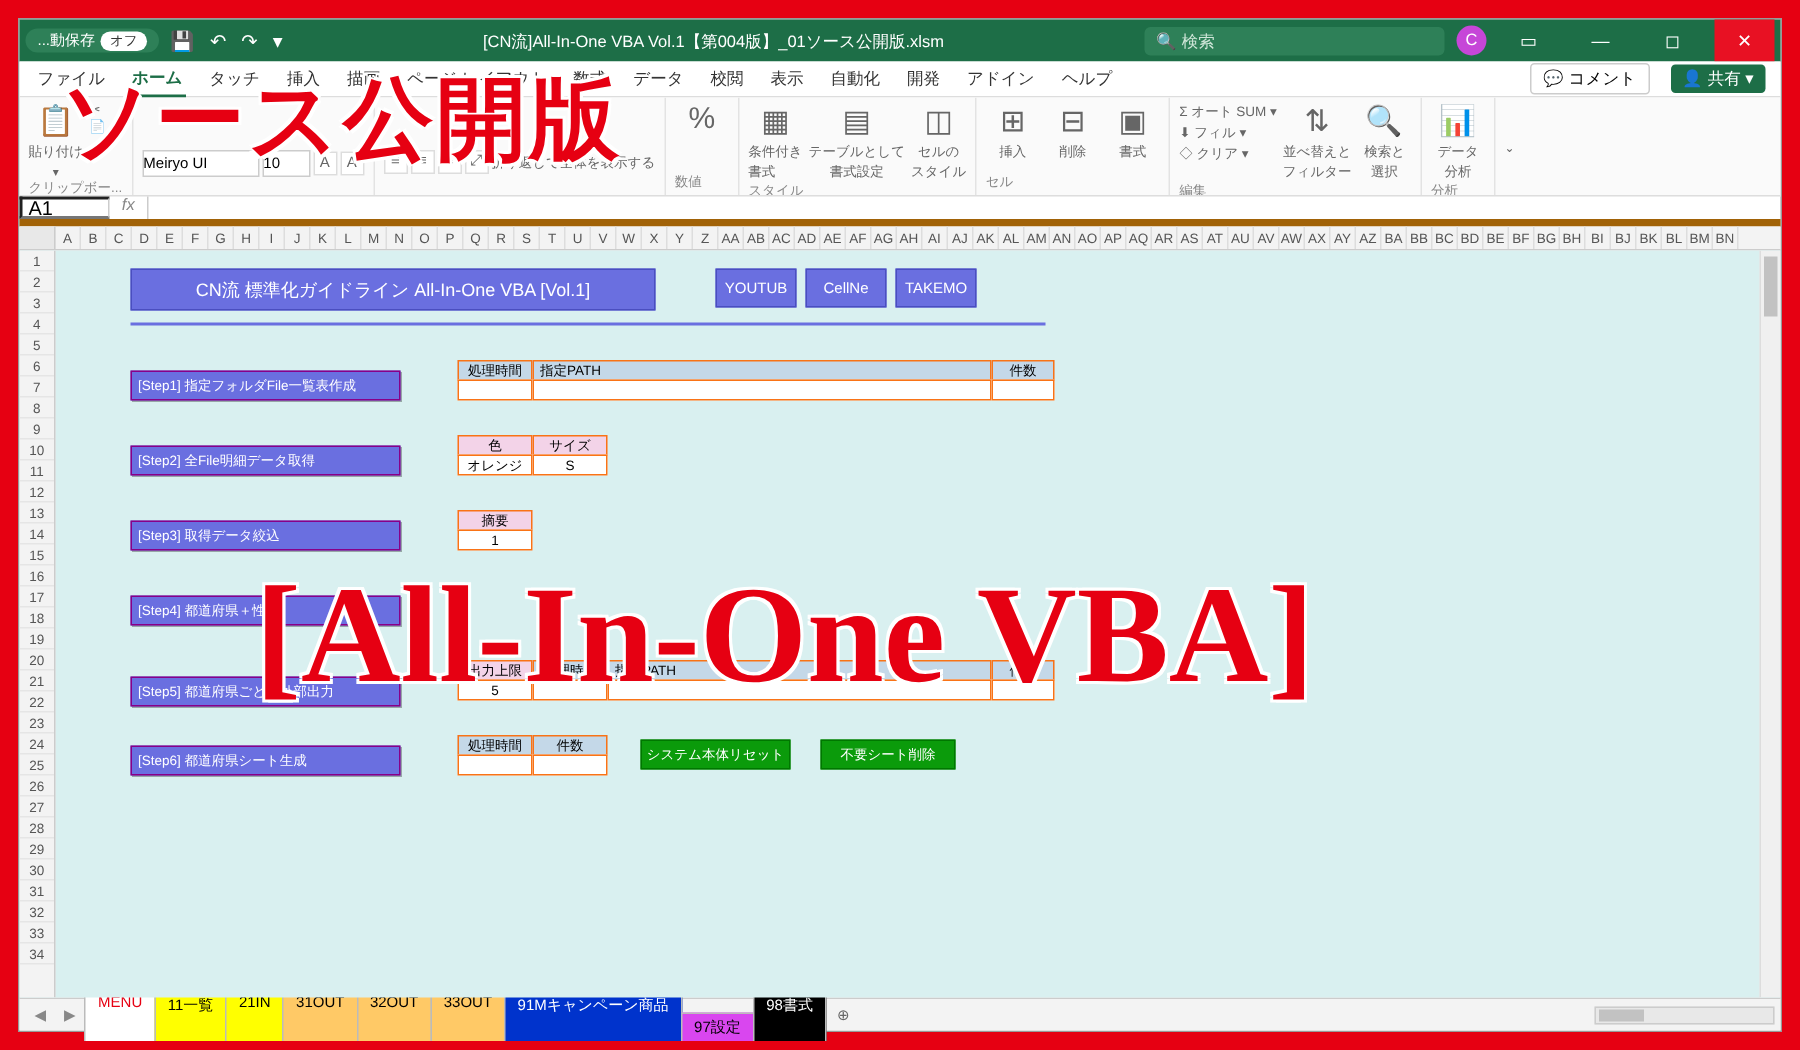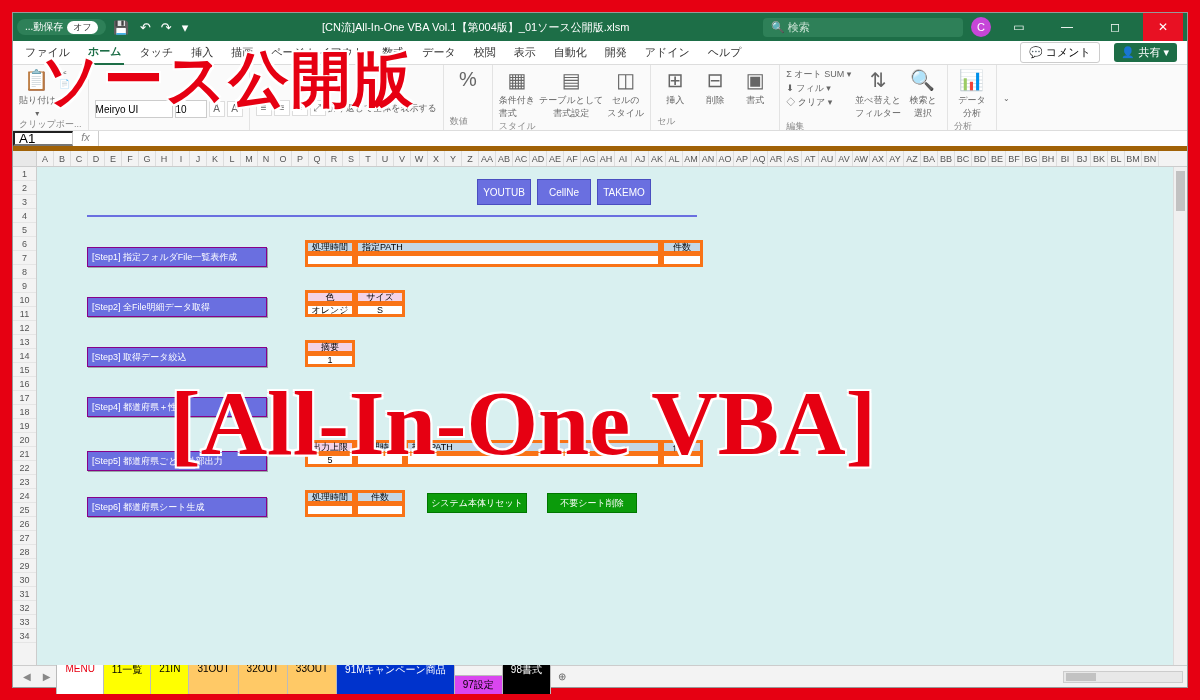--- a/index.html
+++ b/index.html
@@ -58,21 +58,21 @@
 .rowhdr .r { height: 14px; font-size: 9px; text-align: center; border-bottom: 1px solid #e5e5e5; color: #555; line-height: 14px; }
 .cells { flex: 1; position: relative; }
 
 
 .titlebox { position: absolute; left: 50px; top: 12px; width: 350px; height: 28px; background: #6a6fe0; color: #fff; font-size: 12px; display: flex; align-items: center; justify-content: center; border: 1px solid #4a4ec0; }
 .linkbtn { position: absolute; top: 12px; height: 26px; background: #6a6fe0; color: #fff; font-size: 10px; border: 1px solid #4a4ec0; display: flex; align-items: center; justify-content: center; width: 54px; }
 .hr { position: absolute; left: 50px; top: 48px; width: 610px; height: 2px; background: #6a6fe0; }
 
 .step { position: absolute; left: 50px; width: 180px; height: 20px; background: #6a6fe0; color: #fff; font-size: 9px; display: flex; align-items: center; padding: 0 4px; border: 1px solid #808; box-shadow: 1px 1px 0 rgba(0,0,0,.3); }
 
-.tcell { position: absolute; font-size: 9px; background: #fff; border: 3px solid #f97316; height: 14px; display: flex; align-items: center; justify-content: center; }
+.tcell { position: absolute; font-size: 9px; background: #fff; border: 1px solid #f97316; height: 14px; display: flex; align-items: center; justify-content: center; }
 .th { background: #c4d8e8; }
 .th2 { background: #f3d3e8; }
 
 .gbtn { position: absolute; height: 20px; background: #0b9b0b; color: #fff; font-size: 9px; display: flex; align-items: center; justify-content: center; border: 1px solid #070; }
 
 
 .overlay1 { position: absolute; top: 40px; left: 40px; font-size: 60px; font-weight: 900; color: #e60012; text-shadow: -2px -2px 0 #fff, 2px -2px 0 #fff, -2px 2px 0 #fff, 2px 2px 0 #fff; letter-spacing: 2px; pointer-events: none; z-index: 50; }
 .overlay2 { position: absolute; top: 370px; left: 170px; font-size: 92px; font-weight: 900; color: #e60012; text-shadow: -2px -2px 0 #fff, 2px -2px 0 #fff, -2px 2px 0 #fff, 2px 2px 0 #fff; letter-spacing: 0px; pointer-events: none; z-index: 50; white-space: nowrap; font-family: Liberation Serif, serif; }
 
 
@@ -379,20 +379,21 @@
         <div class="r">28</div>
         <div class="r">29</div>
         <div class="r">30</div>
         <div class="r">31</div>
         <div class="r">32</div>
         <div class="r">33</div>
         <div class="r">34</div>
       </div>
     <div class="cells">
 
+      <div class="titlebox">CN流 標準化ガイドライン  All-In-One VBA [Vol.1]</div>
       <div class="linkbtn" style="left:440px">YOUTUB</div>
       <div class="linkbtn" style="left:500px">CellNe</div>
       <div class="linkbtn" style="left:560px">TAKEMO</div>
       <div class="hr"></div>
 
       <div class="step" style="top:80px">[Step1] 指定フォルダFile一覧表作成</div>
       <div class="tcell th" style="top:73px;left:268px;width:50px">処理時間</div>
       <div class="tcell th" style="top:73px;left:318px;width:306px;justify-content:flex-start;padding-left:4px">指定PATH</div>
       <div class="tcell th" style="top:73px;left:624px;width:42px">件数</div>
       <div class="tcell" style="top:86px;left:268px;width:50px"></div>

